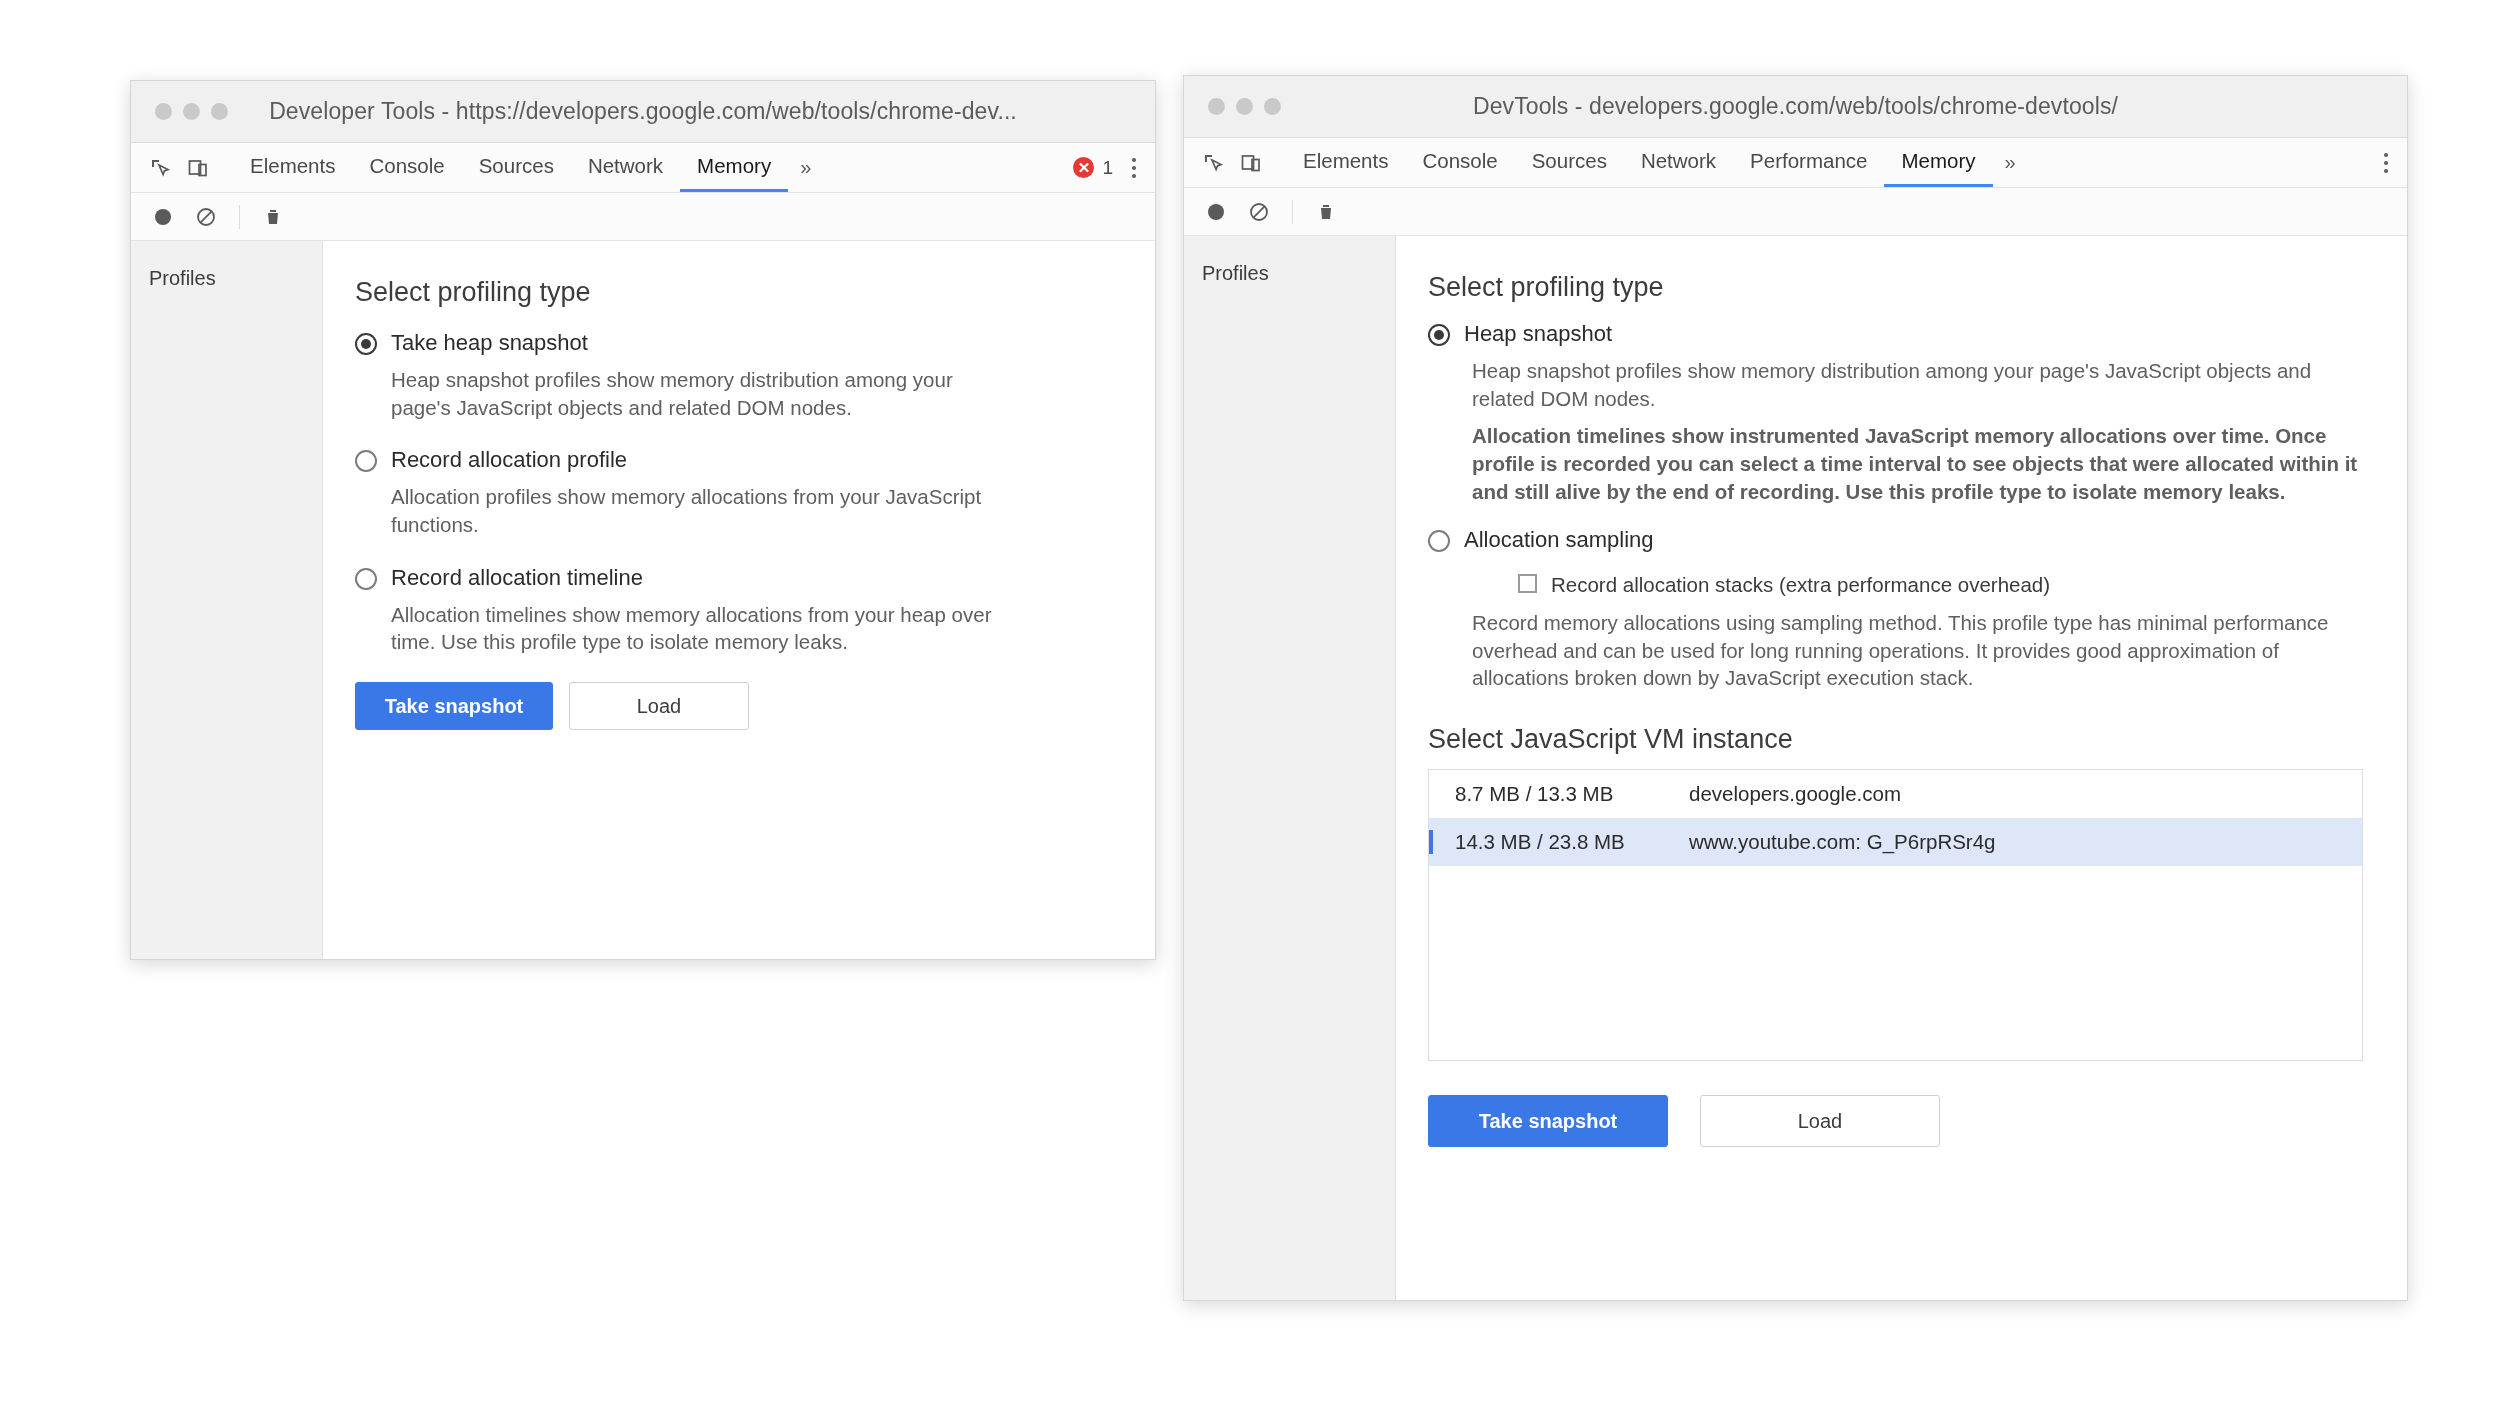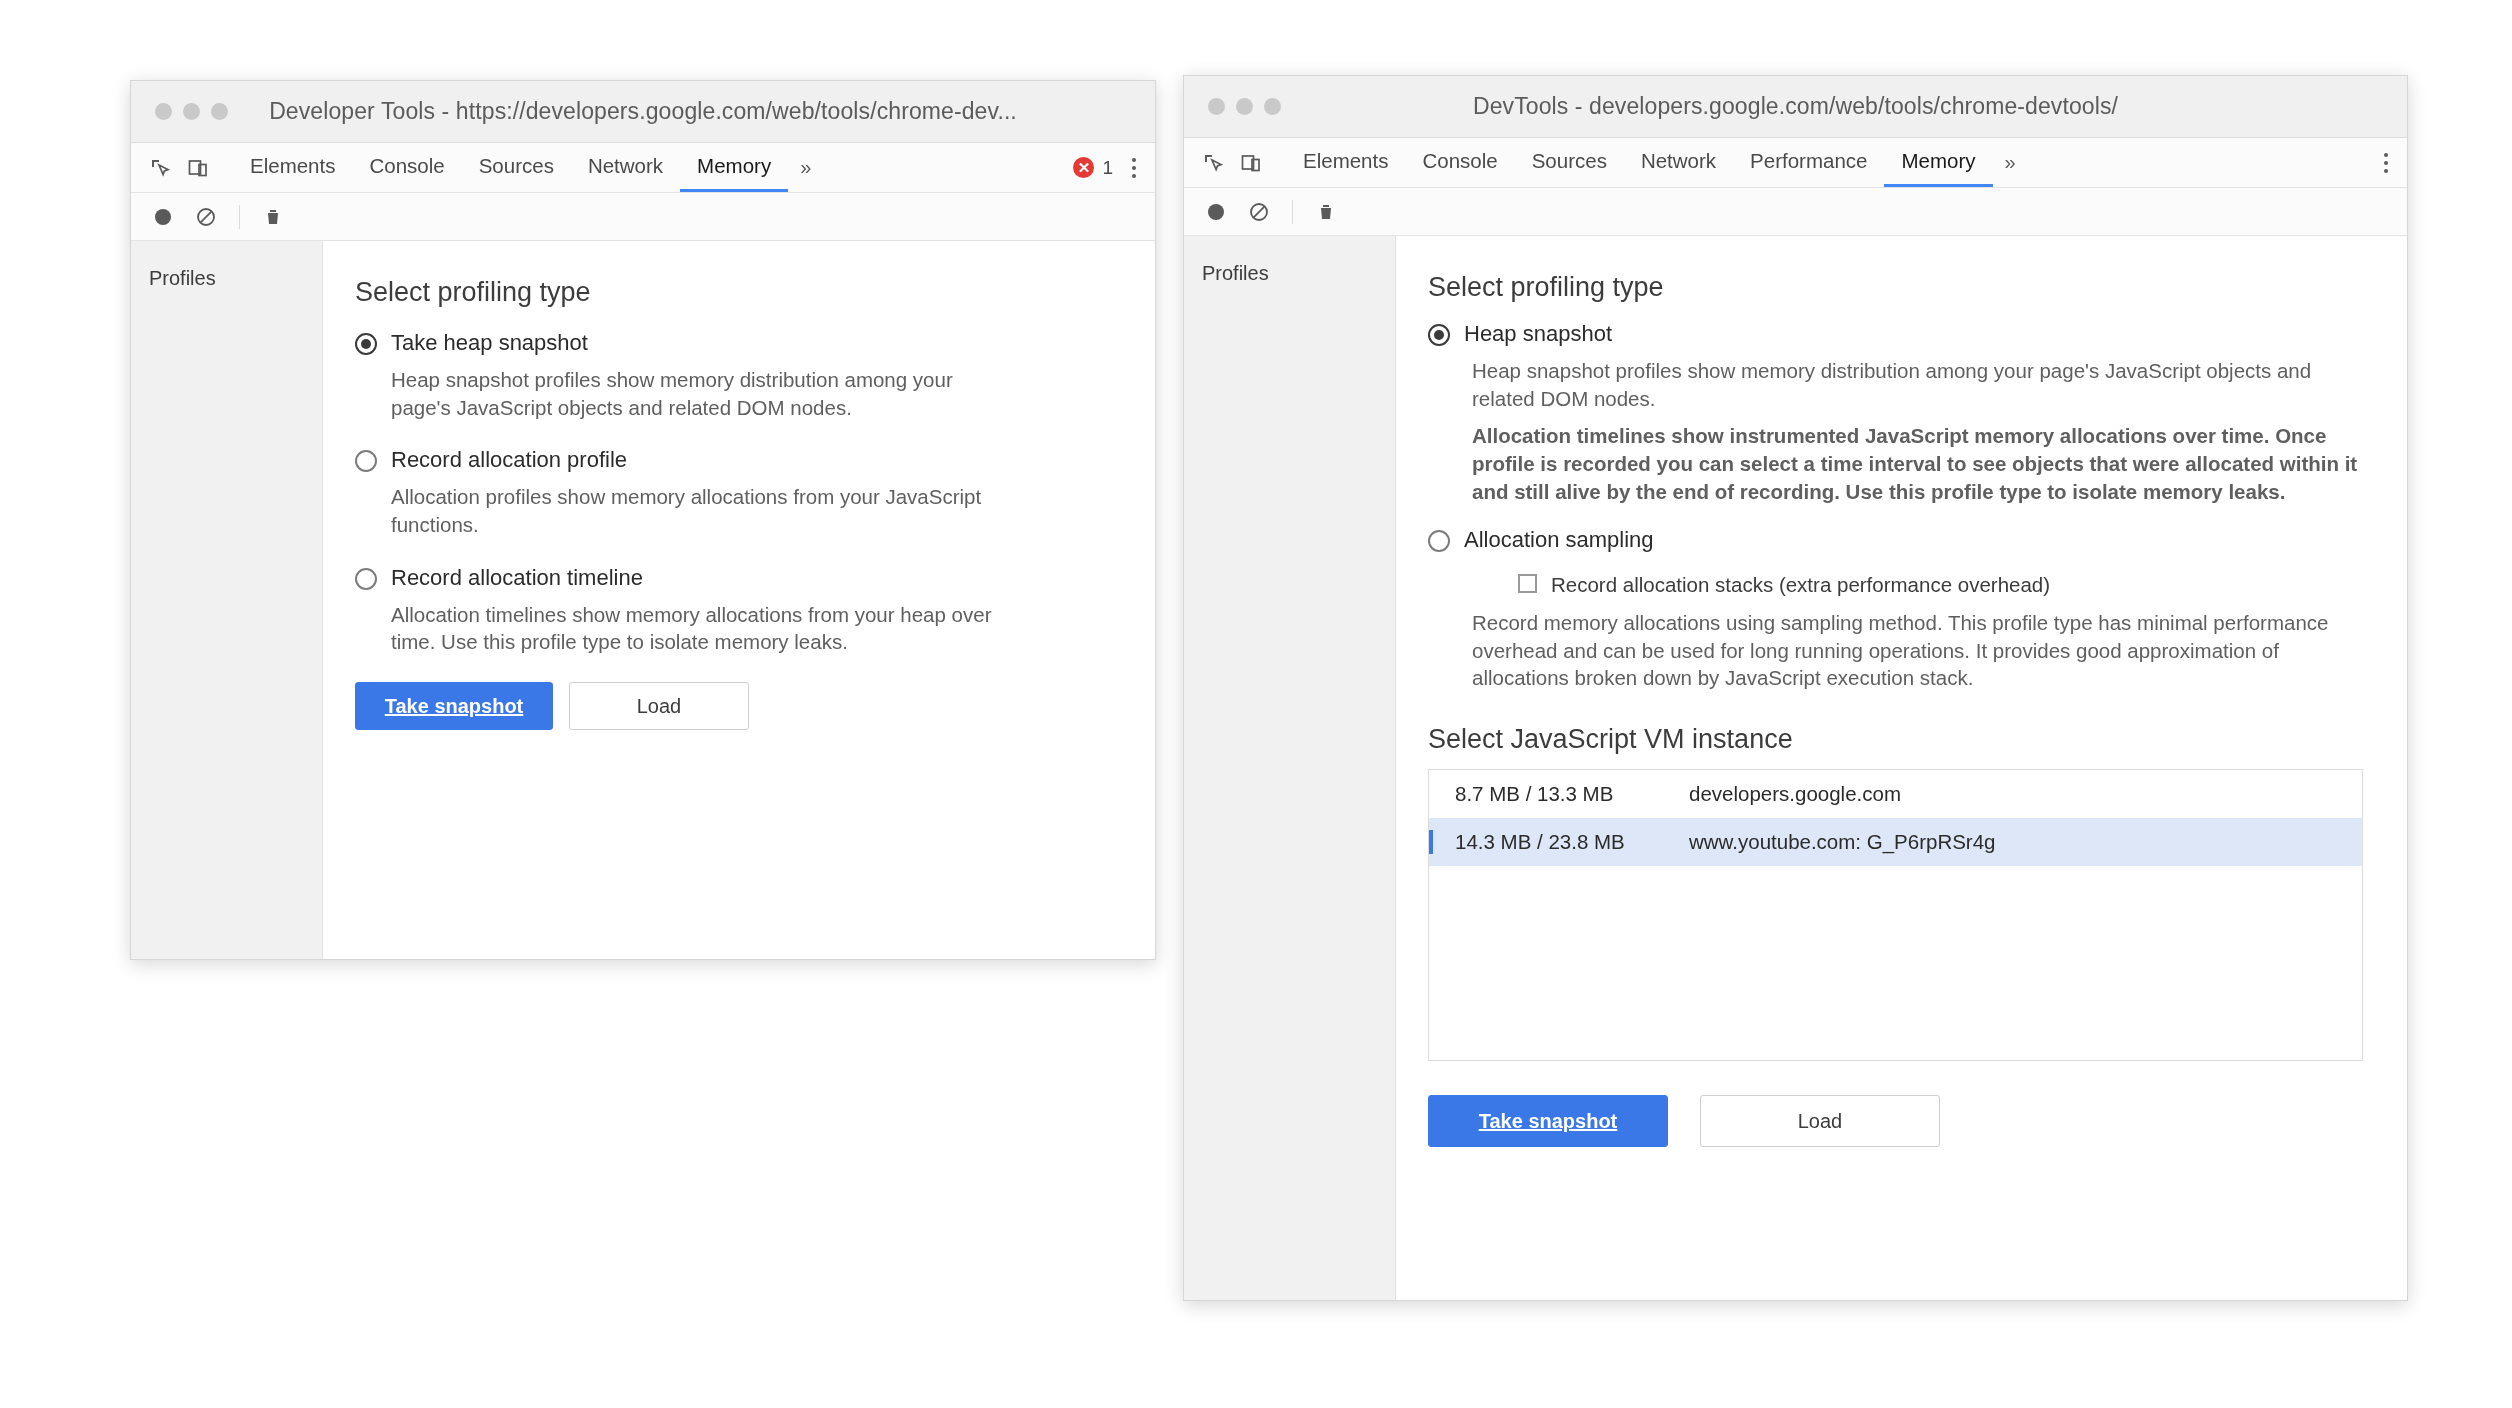--- a/index.html
+++ b/index.html
@@ -131,21 +131,21 @@
   }
 
   
   .btn {
     font-family: "Liberation Sans", sans-serif;
     font-size: 20px;
     border-radius: 3px;
     display: inline-flex; align-items: center; justify-content: center;
     cursor: default;
   }
-  .btn-primary { background: #3b78e7; color: #fff; border: 1px solid #3b78e7; font-weight: bold; text-decoration: underline; }
+  .btn-primary { background: #3b78e7; color: #fff; border: 1px solid #3b78e7; font-weight: bold; }
   .btn-secondary { background: #fff; color: #3c3c3c; border: 1px solid #cfcfcf; }
 
   .select {
     display: inline-flex; align-items: center; justify-content: space-between;
     border: 1px solid #c6c6c6; background: #fff;
     border-radius: 3px;
     font-size: 20px; color: #2b2b2b;
     padding: 0 10px 0 12px;
     height: 42px; width: 178px;
   }

